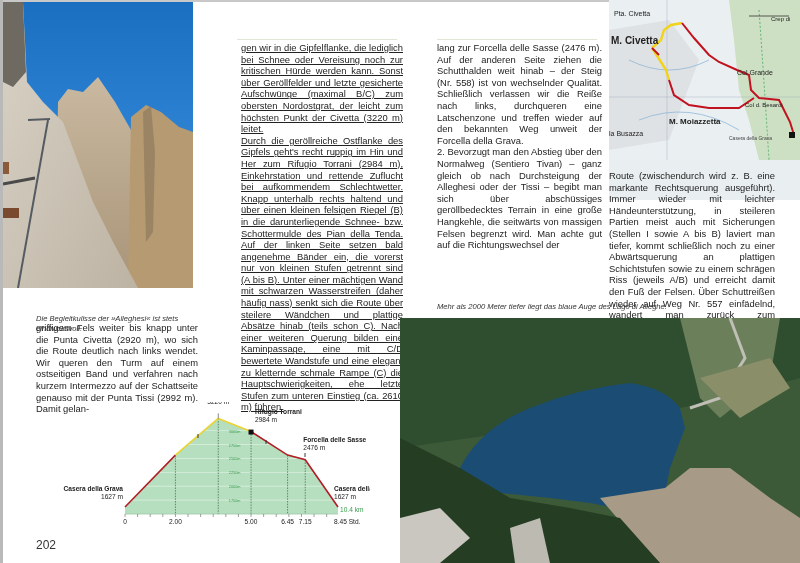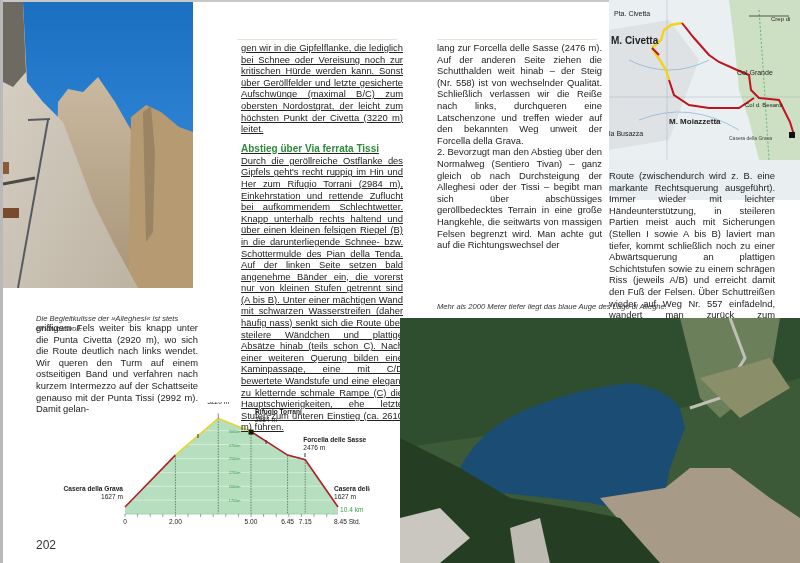--- a/index.html
+++ b/index.html
@@ -123,21 +123,20 @@
       <text x="206.1597633136095" y="42" font-size="6" fill="#333" text-anchor="middle" font-family="Liberation Sans, sans-serif">ǁ</text>
       <text x="245.23076923076925" y="55.333333333333336" font-size="6" fill="#333" text-anchor="middle" font-family="Liberation Sans, sans-serif">ǁ</text>
     </svg>
 </div>
 
 <div class="abs page-num" style="left:36px; top:538px;">202</div>
 
 <div class="abs rule" style="left:237px; top:39px; width:160px;"></div>
 <div class="abs body-text" style="left:241px; top:42px; width:162px;text-decoration:underline;">
   <p>gen wir in die Gipfelflanke, die lediglich bei Schnee oder Vereisung noch zur kritischen Hürde werden kann. Sonst über Geröllfelder und letzte gesicherte Aufschwünge (maximal B/C) zum obersten Nordostgrat, der leicht zum höchsten Punkt der Civetta (3220 m) leitet.</p>
-  <div class="heading" style="margin-top:8px;">Abstieg über Via ferrata Tissi</div>
   <p>Durch die geröllreiche Ostflanke des Gipfels geht's recht ruppig im Hin und Her zum Rifugio Torrani (2984 m), Einkehrstation und rettende Zuflucht bei aufkommendem Schlechtwetter. Knapp unterhalb rechts haltend und über einen kleinen felsigen Riegel (B) in die darunterliegende Schnee- bzw. Schottermulde des Pian della Tenda. Auf der linken Seite setzen bald angenehme Bänder ein, die vorerst nur von kleinen Stufen getrennt sind (A bis B). Unter einer mächtigen Wand mit schwarzen Wasserstreifen (daher häufig nass) senkt sich die Route über steilere Wändchen und plattige Absätze hinab (teils schon C). Nach einer weiteren Querung bilden eine Kaminpassage, eine mit C/D bewertete Wandstufe und eine elegant zu kletternde schmale Rampe (C) die Hauptschwierigkeiten, ehe letzte Stufen zum unteren Einstieg (ca. 2610 m) führen.</p>
 </div>
 
 <div class="abs rule" style="left:437px; top:39px; width:160px;"></div>
 <div class="abs body-text" style="left:437px; top:42px; width:165px;">
   <p>lang zur Forcella delle Sasse (2476 m). Auf der anderen Seite ziehen die Schutthalden weit hinab – der Steig (Nr. 558) ist von wechselnder Qualität. Schließlich verlassen wir die Reiße nach links, durchqueren eine Latschenzone und treffen wieder auf den bekannten Weg unweit der Forcella della Grava.</p>
   <p>2. Bevorzugt man den Abstieg über den Normalweg (Sentiero Tivan) – ganz gleich ob nach Durchsteigung der Alleghesi oder der Tissi – begibt man sich über abschüssiges geröllbedecktes Terrain in eine große Hangkehle, die seitwärts von massigen Felsen begrenzt wird. Man achte gut auf die Richtungswechsel der</p>
 </div>
 
 <div class="abs map">

